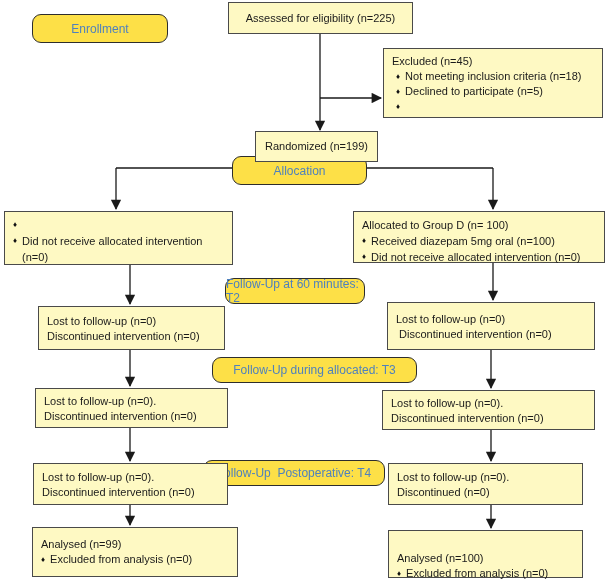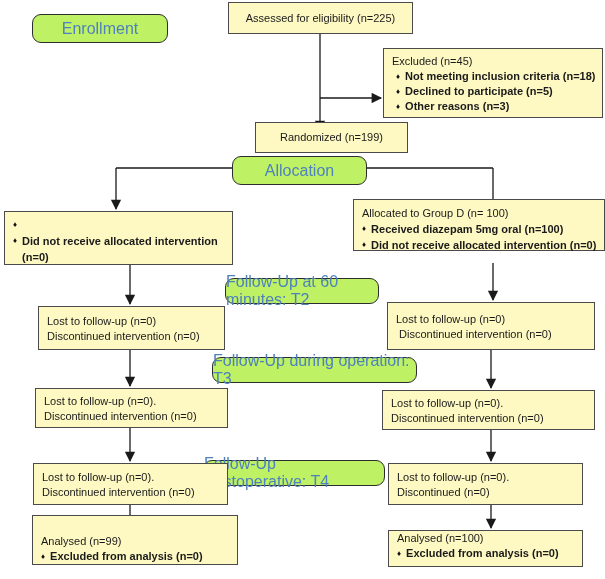--- a/index.html
+++ b/index.html
@@ -20,39 +20,39 @@
     font-size:11px;
     line-height:15px;
   }
   .pbox.center{
     display:flex;align-items:center;justify-content:center;
     text-align:center;
   }
   .pbox.list{padding:5px 4px 4px 8px;}
   .stage{
     position:absolute;
-    background:#bef264;
+    background:#fde047;
     border:1.4px solid #2d2d2d;
     border-radius:9px;
     box-sizing:border-box;
     display:flex;align-items:center;justify-content:center;
-    font-size:16px;
+    font-size:12px;
     color:#4f81bd;
   }
   .line{white-space:pre-wrap;}
   .bullet-line{display:flex;align-items:flex-start;white-space:pre-wrap;}
   .bullet-line.indent{padding-left:4px;}
   .diamond{
     font-size:8px;
     line-height:15px;
     margin-right:5px;
     color:#111;
     flex:0 0 auto;
   }
-  .btext{white-space:pre-wrap;font-weight:bold;}
+  .btext{white-space:pre-wrap;}
 </style>
 </head>
 <body>
 
 <div id="canvas">
 
   <svg id="arrows" width="605" height="579" viewBox="0 0 605 579">
     <defs>
       <marker id="ah" viewBox="0 0 10 10" refX="9" refY="5" markerWidth="9" markerHeight="8" orient="auto">
         <path d="M0,0 L10,5 L0,10 Z" fill="#1a1a1a"></path>
@@ -77,26 +77,26 @@
   </svg>
 
   <div class="stage" style="left:32px;top:14px;width:136px;height:29px">
     <span class="line">Enrollment</span>
   </div>
 
   <div class="stage" style="left:232px;top:156px;width:135px;height:29px">
     <span class="line">Allocation</span>
   </div>
 
-  <div class="stage" style="left:225px;top:278px;width:154px;height:26px">
+  <div class="stage" style="left:225px;top:278px;width:140px;height:26px">
     <span class="line">Follow-Up at 60 minutes: T2</span>
   </div>
 
   <div class="stage" style="left:212px;top:357px;width:205px;height:26px">
-    <span class="line">Follow-Up during operation: T3</span>
+    <span class="line">Follow-Up during allocated: T3</span>
   </div>
 
   <div class="stage" style="left:203px;top:460px;width:182px;height:26px">
     <span class="line">Follow-Up  Postoperative: T4</span>
   </div>
 
   <div class="pbox center" style="left:228px;top:2px;width:185px;height:32px">
     <span class="line">Assessed for eligibility (n=225)</span>
   </div>
 
@@ -105,39 +105,38 @@
     <div class="bullet-line indent">
       <span class="diamond">♦</span>
       <span class="btext">Not meeting inclusion criteria (n=18)</span>
     </div>
     <div class="bullet-line indent">
       <span class="diamond">♦</span>
       <span class="btext">Declined to participate (n=5)</span>
     </div>
     <div class="bullet-line indent">
       <span class="diamond">♦</span>
-      <span class="btext">Other reasons (n=3)</span>
     </div>
   </div>
 
-  <div class="pbox center" style="left:255px;top:122px;width:153px;height:31px">
+  <div class="pbox center" style="left:255px;top:131px;width:123px;height:31px">
     <span class="line">Randomized (n=199)</span>
   </div>
 
   <div class="pbox list" style="left:4px;top:211px;width:229px;height:54px;line-height:16px">
     <div class="bullet-line">
       <span class="diamond" style="line-height:16px">♦</span>
     </div>
     <div class="bullet-line">
       <span class="diamond" style="line-height:16px">♦</span>
       <span class="btext">Did not receive allocated intervention (n=0)</span>
     </div>
   </div>
 
-  <div class="pbox list" style="left:353px;top:199px;width:252px;height:52px;line-height:16px">
+  <div class="pbox list" style="left:353px;top:211px;width:252px;height:52px;line-height:16px">
     <div class="line">Allocated to Group D (n= 100)</div>
     <div class="bullet-line">
       <span class="diamond" style="line-height:16px">♦</span>
       <span class="btext">Received diazepam 5mg oral (n=100)</span>
     </div>
     <div class="bullet-line">
       <span class="diamond" style="line-height:16px">♦</span>
       <span class="btext">Did not receive allocated intervention (n=0)</span>
     </div>
   </div>
@@ -165,29 +164,29 @@
   <div class="pbox list" style="left:33px;top:463px;width:195px;height:42px;padding-top:6px">
     <div class="line">Lost to follow-up (n=0).</div>
     <div class="line">Discontinued intervention (n=0)</div>
   </div>
 
   <div class="pbox list" style="left:388px;top:463px;width:195px;height:42px;padding-top:6px">
     <div class="line">Lost to follow-up (n=0).</div>
     <div class="line">Discontinued (n=0)</div>
   </div>
 
-  <div class="pbox list" style="left:32px;top:515px;width:206px;height:50px;padding-top:18px">
+  <div class="pbox list" style="left:32px;top:527px;width:206px;height:50px;padding-top:9px">
     <div class="line">Analysed (n=99)</div>
     <div class="bullet-line">
       <span class="diamond">♦</span>
       <span class="btext">Excluded from analysis (n=0)</span>
     </div>
   </div>
 
-  <div class="pbox list" style="left:388px;top:530px;width:195px;height:37px;padding-top:0">
+  <div class="pbox list" style="left:388px;top:530px;width:195px;height:48px;padding-top:20px">
     <div class="line">Analysed (n=100)</div>
     <div class="bullet-line">
       <span class="diamond">♦</span>
       <span class="btext">Excluded from analysis (n=0)</span>
     </div>
   </div>
 
 </div>
 
 </body></html>

